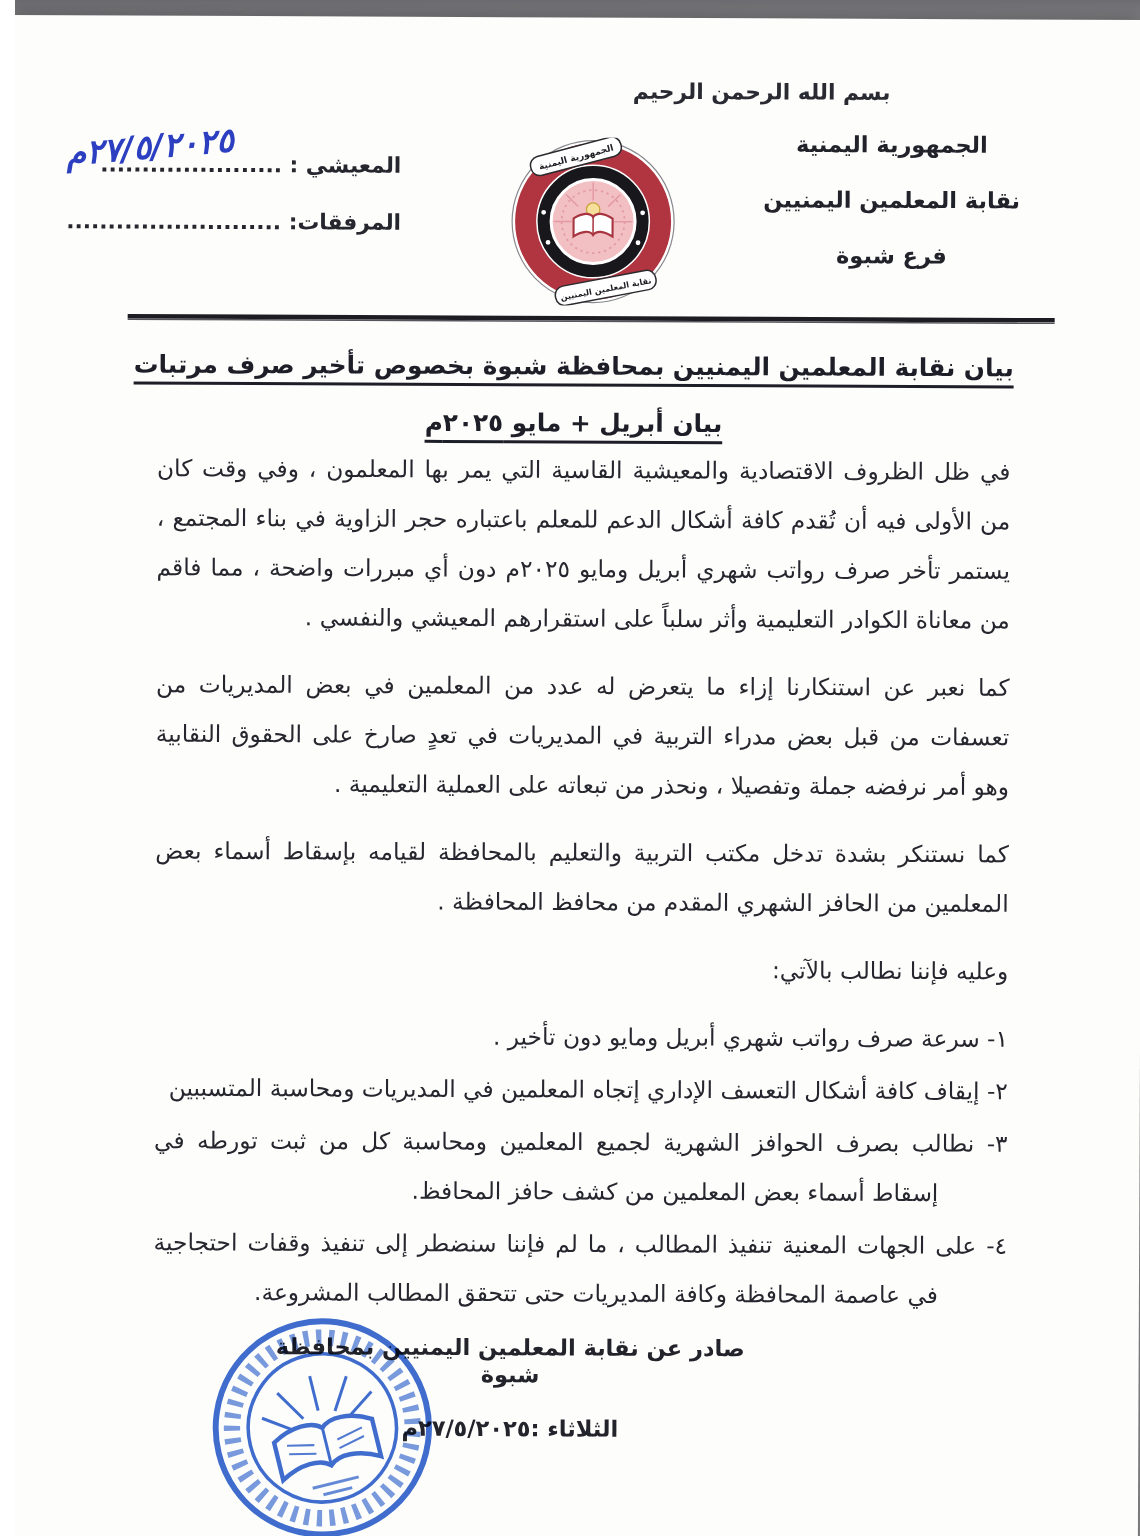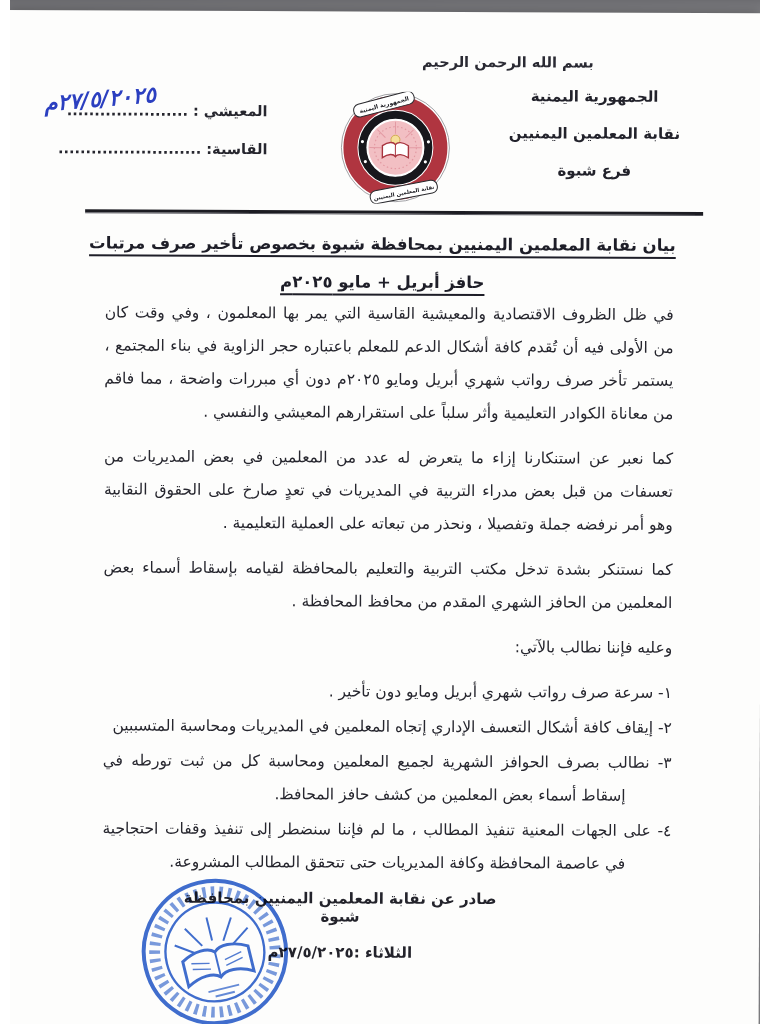--- a/index.html
+++ b/index.html
@@ -81,21 +81,21 @@
     <div>نقابة المعلمين اليمنيين</div>
     <div>فرع شبوة</div>
   </div>
 
   <div class="meta-block">
     <div class="meta-row">
       <span>المعيشي :</span>
       <span class="dots">......................</span>
     </div>
     <div class="meta-row">
-      <span>القاسية:</span>
+      <span>المرفقات:</span>
       <span class="dots">..........................</span>
     </div>
     <div class="handwritten">٢٧/٥/٢٠٢٥م</div>
   </div>
 
   <div class="emblem">
     <svg viewBox="-56 -56 112 112" width="112" height="112">
       <circle r="54" fill="#ffffff" stroke="#8a8a8e" stroke-width="0.8"></circle>
       <circle r="45" fill="none" stroke="#b03540" stroke-width="14"></circle>
       <circle r="33" fill="none" stroke="#17171c" stroke-width="8"></circle>
@@ -126,21 +126,21 @@
         <rect x="-34" y="-6.5" width="68" height="13" rx="6" fill="#ffffff" stroke="#2a2a2e" stroke-width="1"></rect>
         <text x="0" y="2.6" text-anchor="middle" font-size="5.4" font-weight="bold" fill="#1c1c22" font-family="DejaVu Sans, sans-serif">نقابة المعلمين اليمنيين</text>
       </g>
     </svg>
   </div>
 
   <div class="rule"></div>
 
   <div class="title">
     <span>بيان نقابة المعلمين اليمنيين بمحافظة شبوة بخصوص تأخير صرف مرتبات</span><br>
-    <span>حافز أبريل + مايو ٢٠٢٥م</span>
+    <span>بيان أبريل + مايو ٢٠٢٥م</span>
   </div>
 
   <div class="content">
     <p>في ظل الظروف الاقتصادية والمعيشية القاسية التي يمر بها المعلمون ، وفي وقت كان من الأولى فيه أن تُقدم كافة أشكال الدعم للمعلم باعتباره حجر الزاوية في بناء المجتمع ، يستمر تأخر صرف رواتب شهري أبريل ومايو ٢٠٢٥م دون أي مبررات واضحة ، مما فاقم من معاناة الكوادر التعليمية وأثر سلباً على استقرارهم المعيشي والنفسي .</p>
     <p>كما نعبر عن استنكارنا إزاء ما يتعرض له عدد من المعلمين في بعض المديريات من تعسفات من قبل بعض مدراء التربية في المديريات في تعدٍ صارخ على الحقوق النقابية وهو أمر نرفضه جملة وتفصيلا ، ونحذر من تبعاته على العملية التعليمية .</p>
     <p>كما نستنكر بشدة تدخل مكتب التربية والتعليم بالمحافظة لقيامه بإسقاط أسماء بعض المعلمين من الحافز الشهري المقدم من محافظ المحافظة .</p>
     <p class="intro">وعليه فإننا نطالب بالآتي:</p>
     <div class="demand">١- سرعة صرف رواتب شهري أبريل ومايو دون تأخير .</div>
     <div class="demand">٢- إيقاف كافة أشكال التعسف الإداري إتجاه المعلمين في المديريات ومحاسبة المتسببين</div>
     <div class="demand">٣- نطالب بصرف الحوافز الشهرية لجميع المعلمين ومحاسبة كل من ثبت تورطه في إسقاط أسماء بعض المعلمين من كشف حافز المحافظ.</div>

